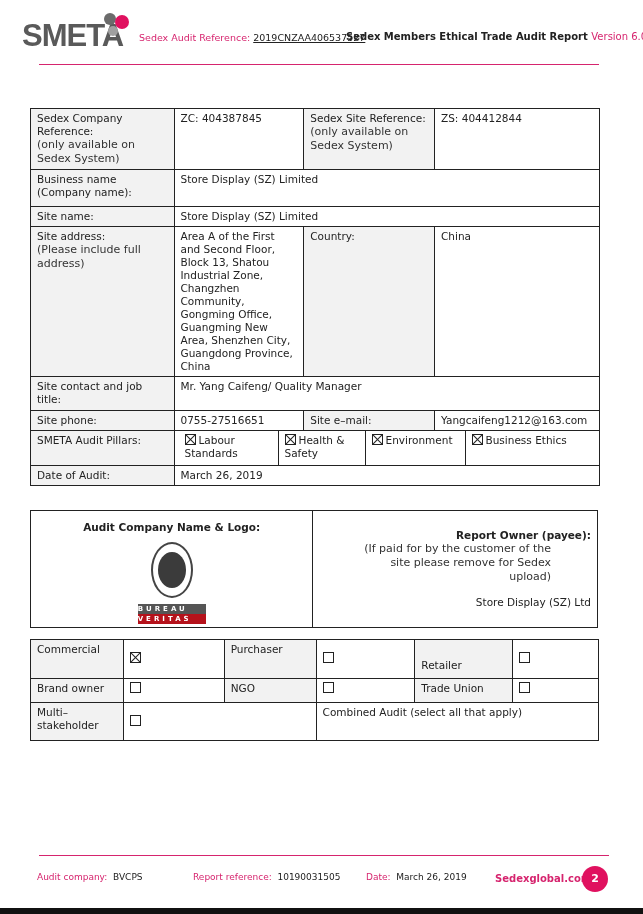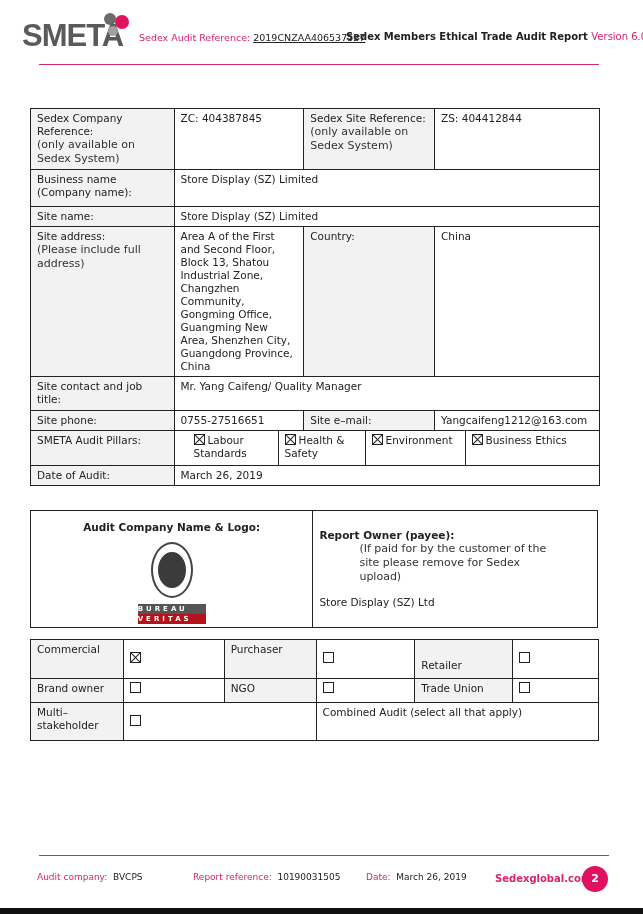--- a/index.html
+++ b/index.html
@@ -107,21 +107,21 @@
   <tr style="height:20px">
     <td class="lbl">Site phone:</td>
     <td>0755-27516651</td>
     <td class="lbl">Site e–mail:</td>
     <td>Yangcaifeng1212@163.com</td>
   </tr>
   <tr style="height:34px">
     <td class="lbl">SMETA Audit Pillars:</td>
     <td colspan="3" style="padding:0">
       <div style="display:flex;height:34px;">
-        <div style="width:104px;padding:3px 19px;border-right:1px solid #222;">
+        <div style="width:104px;padding:3px 10px;border-right:1px solid #222;">
           <span class="cb on"></span><span>Labour Standards</span>
         </div>
         <div style="width:87px;padding:3px 6px;border-right:1px solid #222;">
           <span class="cb on"></span><span>Health &amp; Safety</span>
         </div>
         <div style="width:100px;padding:3px 6px;border-right:1px solid #222;">
           <span class="cb on"></span><span>Environment</span>
         </div>
         <div style="flex:1;padding:3px 6px;">
           <span class="cb on"></span><span>Business Ethics</span>
@@ -144,21 +144,21 @@
   <tbody>
       <tr>
     <td style="text-align:center;padding-top:10px;">
       <div style="font-weight:bold;">Audit Company Name &amp; Logo:</div>
       <div class="bv-seal">
             <div class="inner"></div>
           </div>
       <div class="bv-bar1">BUREAU</div>
       <div class="bv-bar2">VERITAS</div>
     </td>
-    <td style="text-align:left;vertical-align:middle;">
+    <td style="text-align:right;vertical-align:middle;">
       <div style="font-weight:bold;">Report Owner (payee):</div>
       <div class="note" style="padding:0 40px;">(If paid for by the customer of the site please remove for Sedex upload)</div>
       <div style="margin-top:12px;">Store Display (SZ) Ltd</div>
     </td>
   </tr>
 </tbody>
   </table>
 
 <table id="conducted">
   <colgroup>

